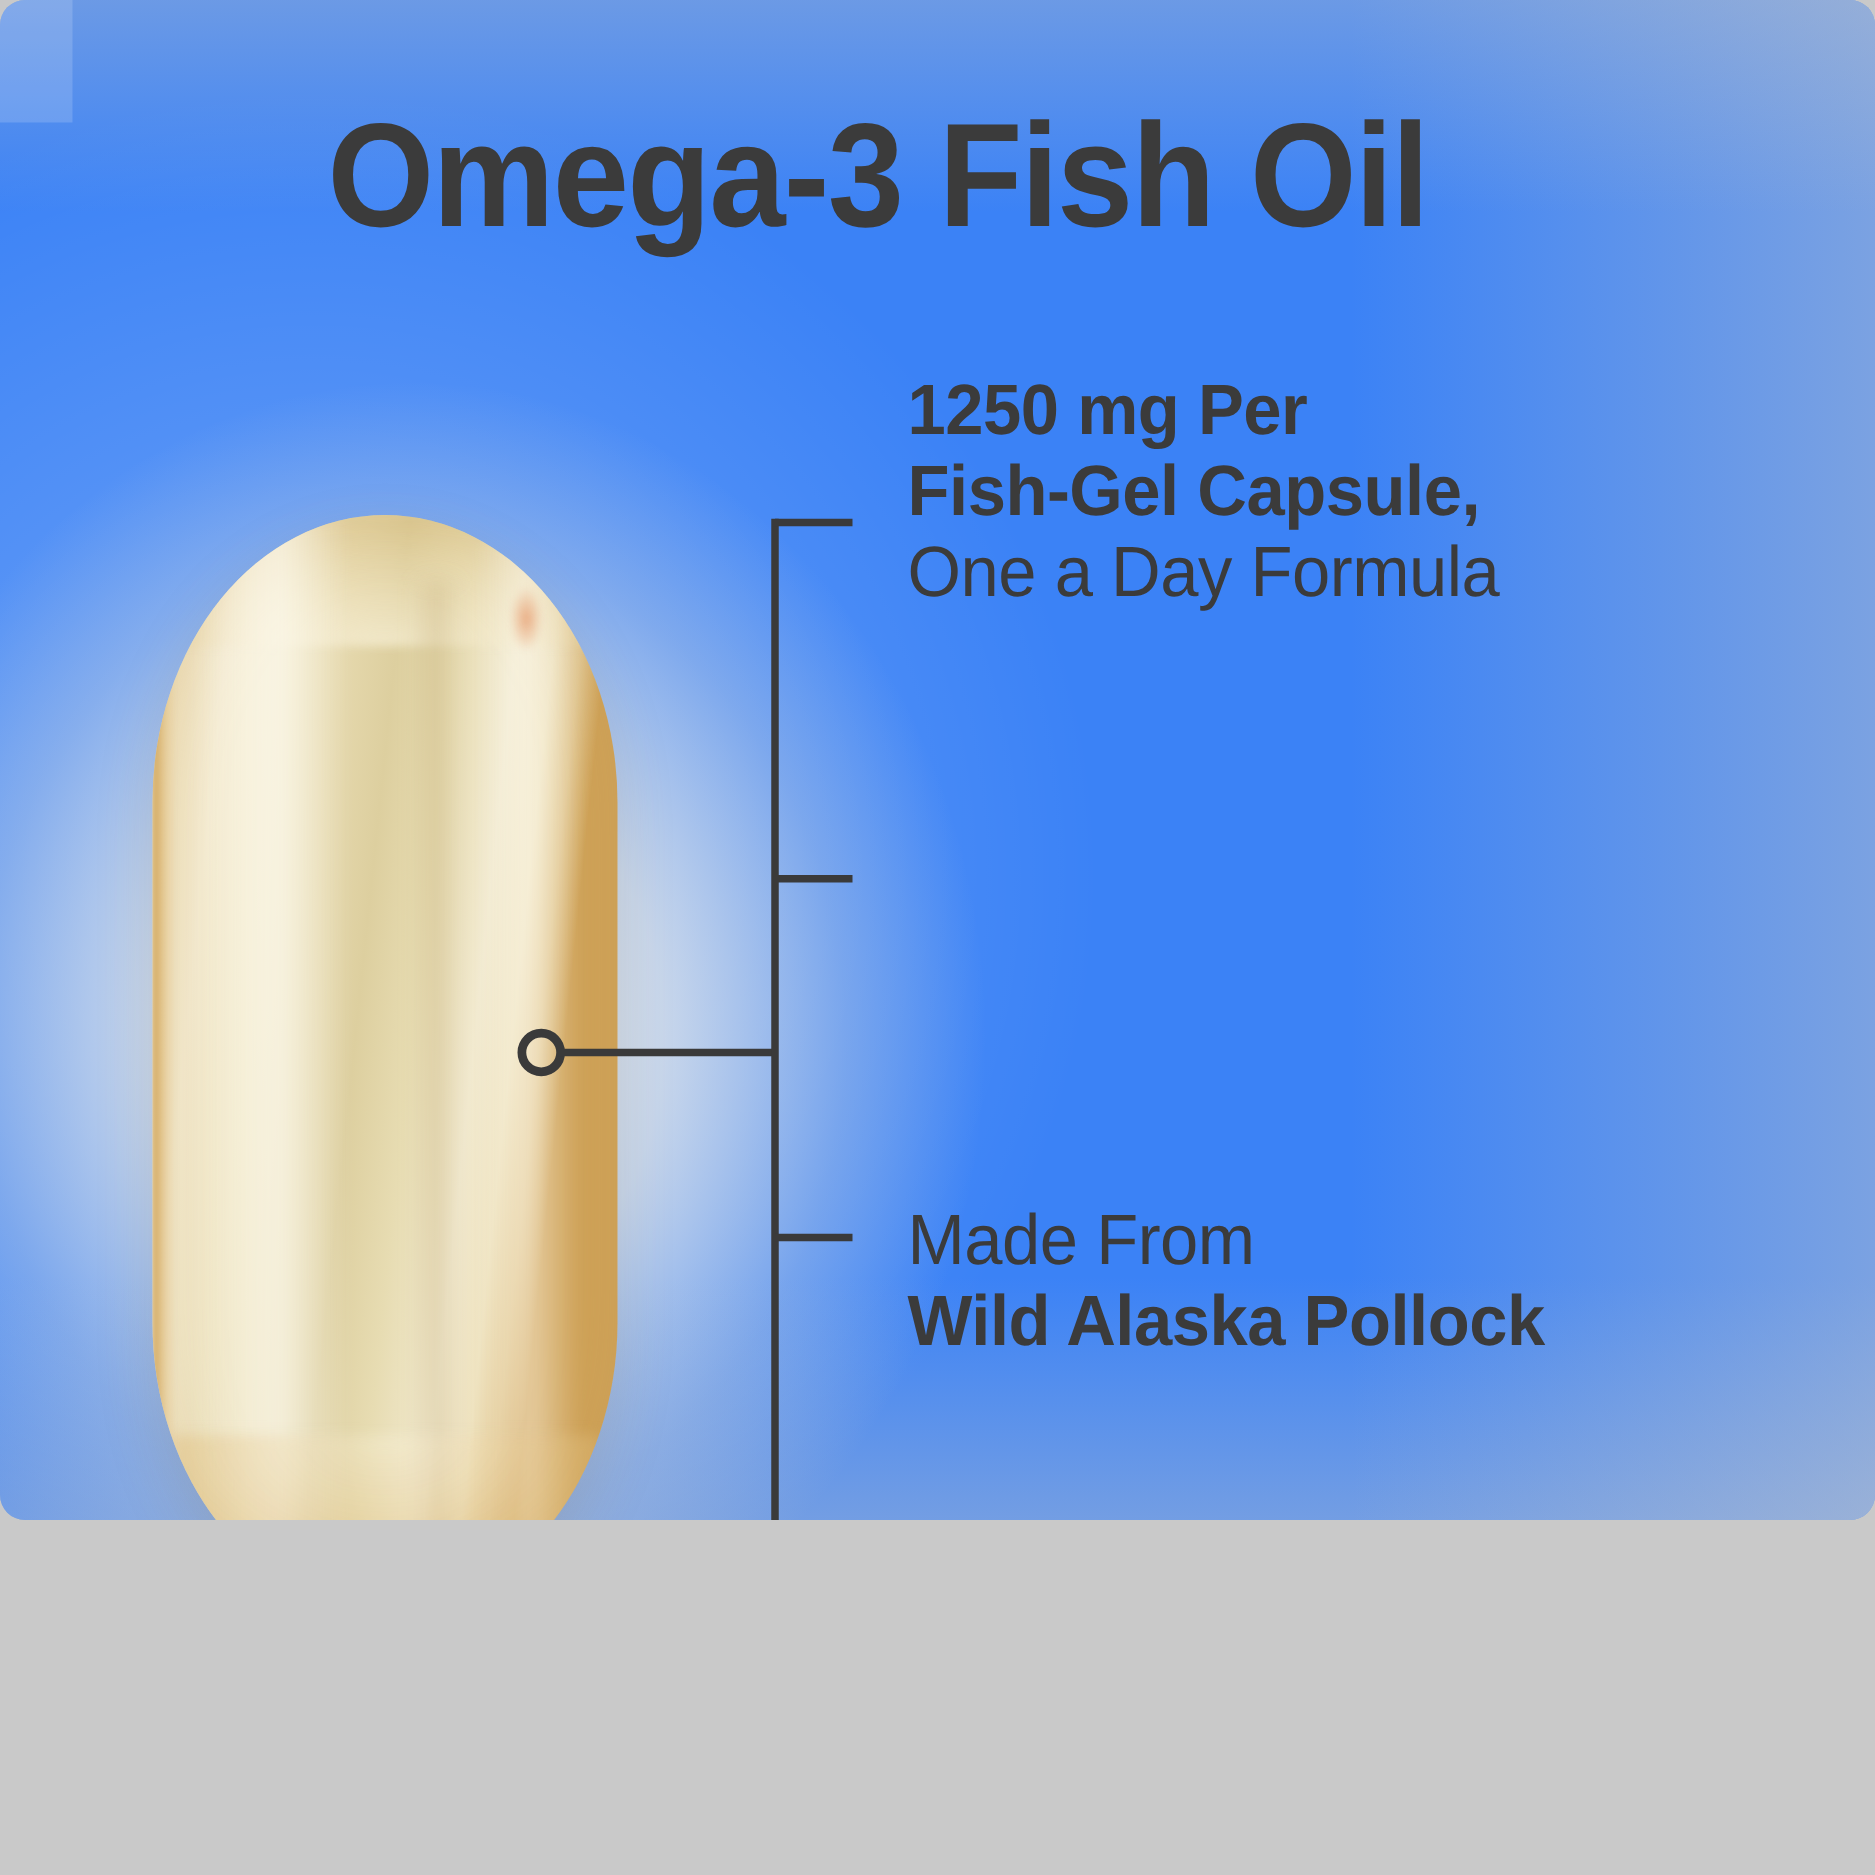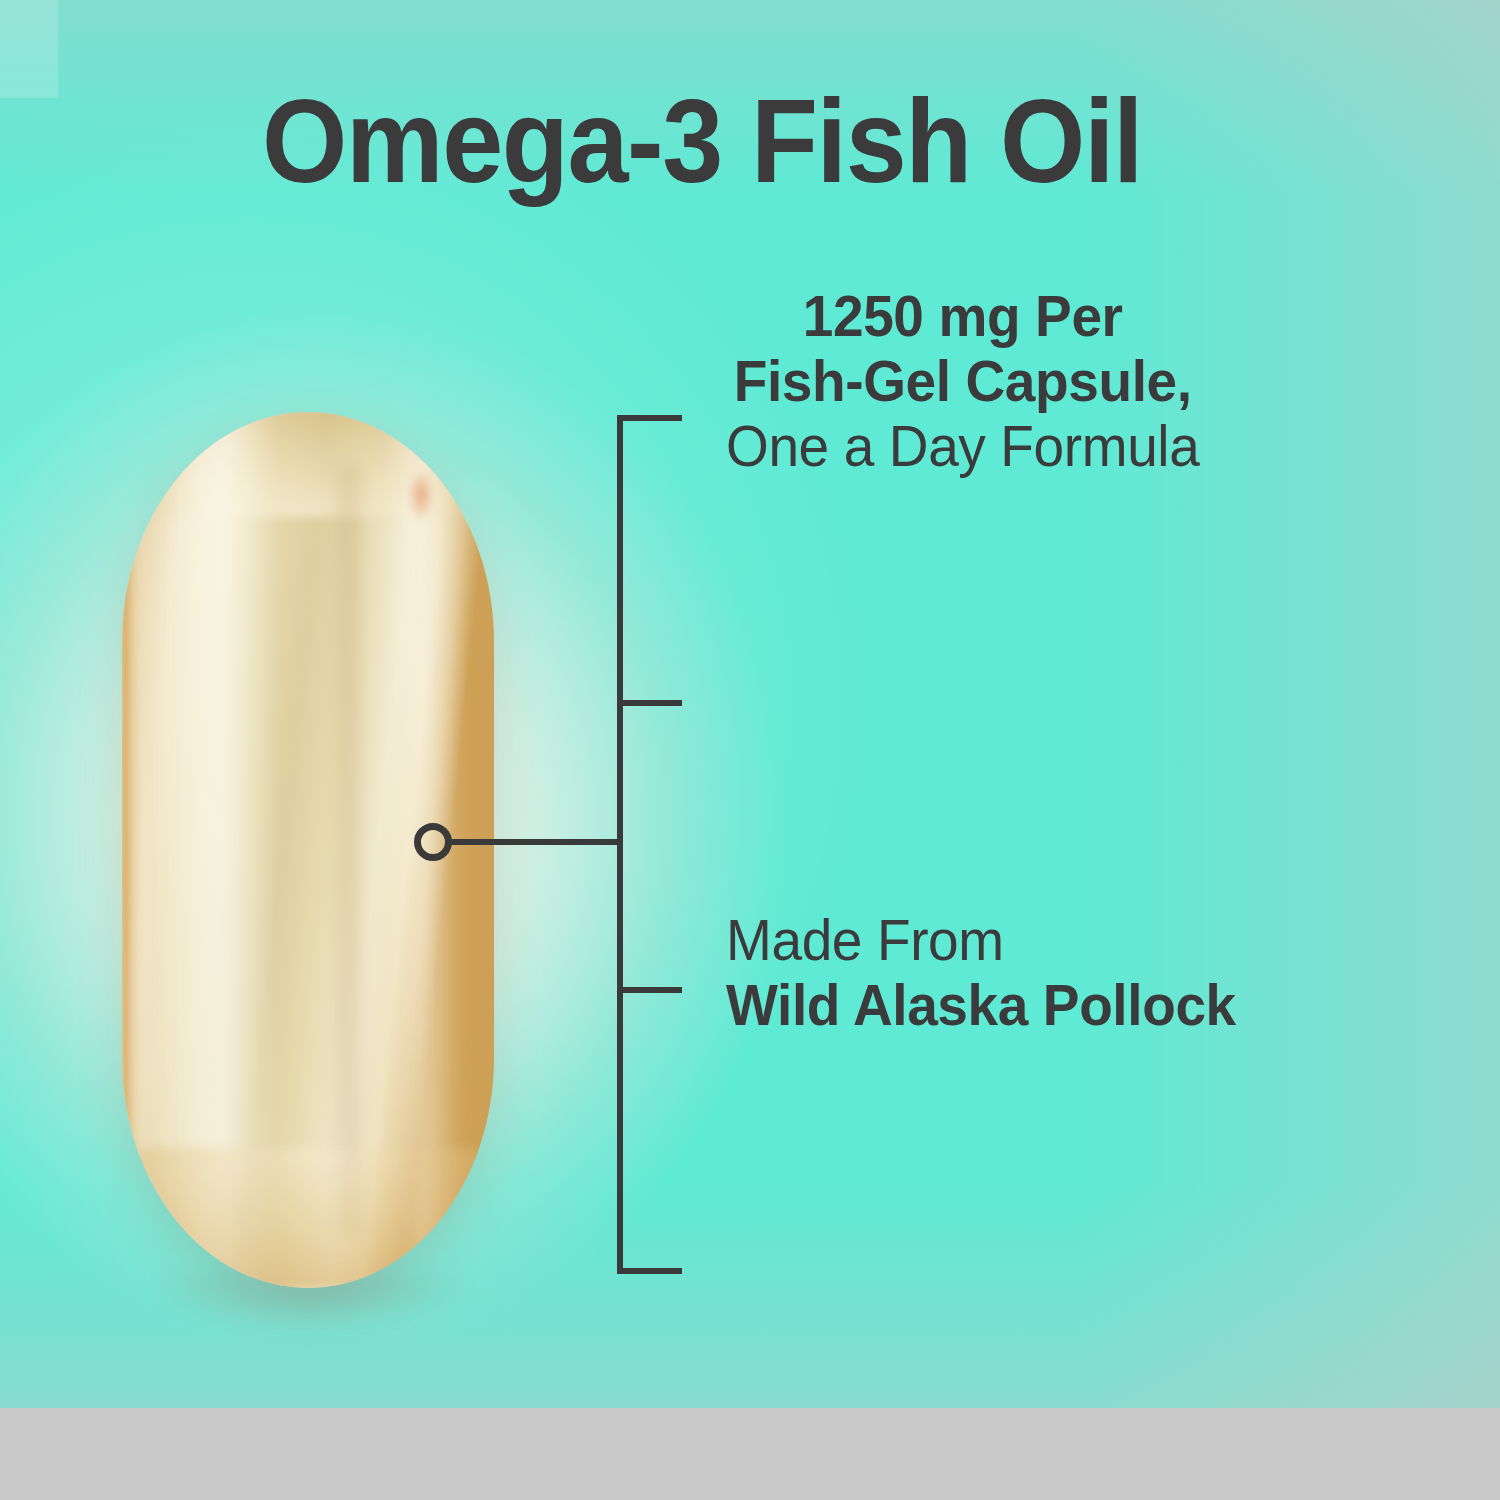--- a/index.html
+++ b/index.html
@@ -4,25 +4,26 @@
 <style>
   html, body {
     margin: 0;
     padding: 0;
     background: #c9c9c9;
   }
 
   #stage {
     position: relative;
     width: 1500px;
-    height: 1408px;
+    height: 1216px;
     overflow: hidden;
     font-family: "Liberation Sans", sans-serif;
     
-    background: #5eead4;
+    background: #3b82f6;
+    border-radius: 20px;
   }
 
   
   .bloom {
     position: absolute;
     inset: 0;
     background:
       radial-gradient(ellipse 560px 640px at 330px 830px,
           rgba(247,244,235,0.95) 0%,
           rgba(243,240,231,0.72) 36%,
@@ -188,23 +189,23 @@
   .callout .ln {
     display: block;
     font-size: 57px;
     letter-spacing: -0.4px;
     transform: scaleX(0.965);
     transform-origin: left center;
   }
   .callout .ln.b { font-weight: 700; }
   .callout .ln.r { font-weight: 400; }
 
-  #callout-0 { top: 284px; text-align: center; }
+  #callout-0 { top: 296px; }
   #callout-1 { top: 624px; }
-  #callout-2 { top: 908px; }
+  #callout-2 { top: 960px; }
   #callout-3 { top: 1204px; }
 </style>
 </head>
 <body>
 
 <div id="stage">
 
   <div class="bloom"></div>
   <div class="vignette"></div>
   <div class="corner-patch"></div>

